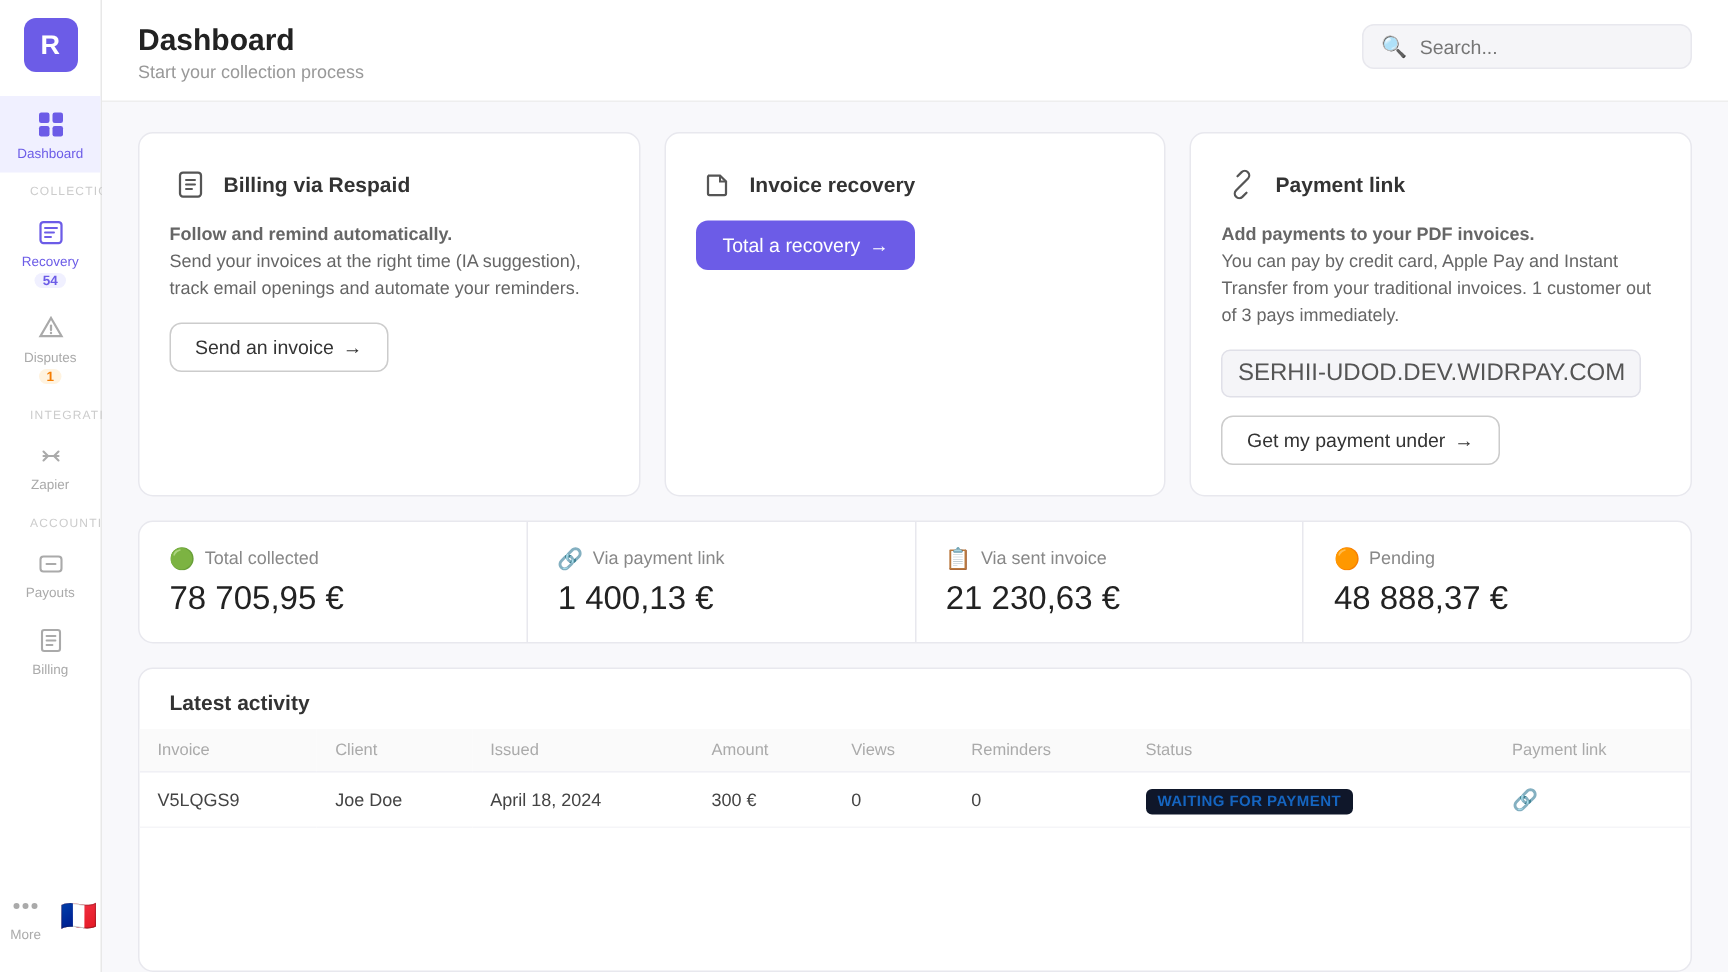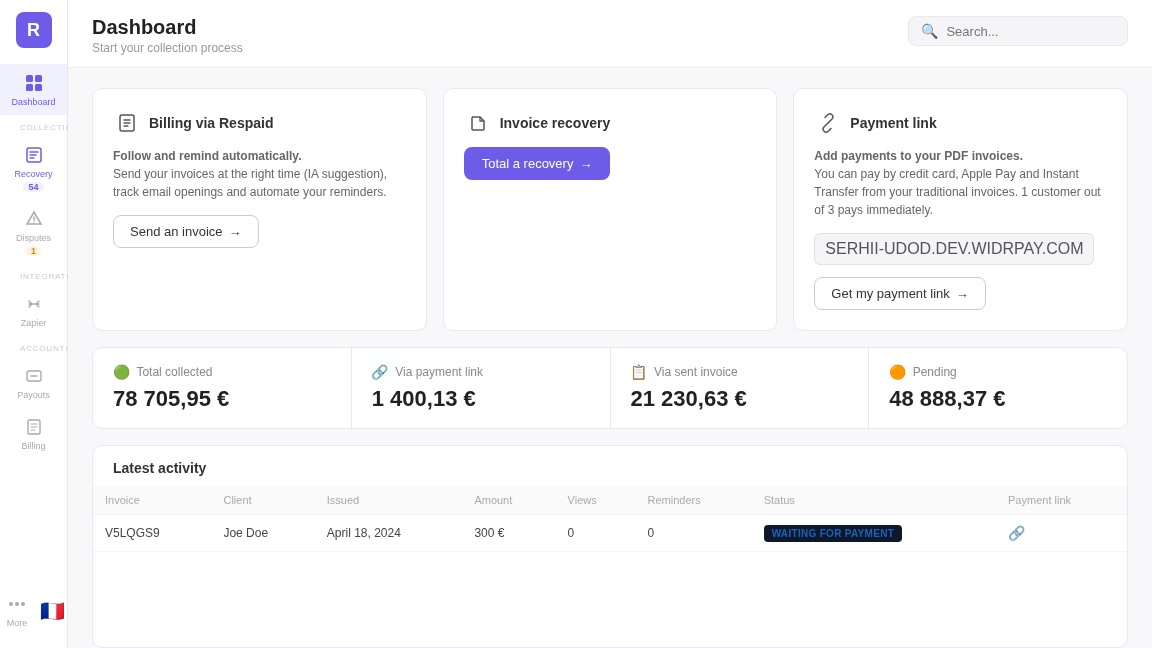--- a/index.html
+++ b/index.html
@@ -243,21 +243,21 @@
       font-size: 12px;
       color: #888;
       display: flex;
       align-items: center;
       gap: 6px;
       margin-bottom: 6px;
     }
     .stat-icon { font-size: 14px; }
     .stat-value {
       font-size: 22px;
-      font-weight: 700;
+      font-weight: 400;
       color: #222;
     }
     
     .activity-section {
       margin: 16px 24px 0;
       background: #fff;
       border: 1px solid #e8e8ee;
       border-radius: 10px;
       overflow: hidden;
       flex: 1;
@@ -457,21 +457,21 @@
             </svg>
           </div>
           <span class="card-title">Payment link</span>
         </div>
         <p class="card-desc">
           <strong>Add payments to your PDF invoices.</strong><br>
           You can pay by credit card, Apple Pay and Instant Transfer from your traditional invoices. 1 customer out of 3 pays immediately.
         </p>
         <div class="url-badge">SERHII-UDOD.DEV.WIDRPAY.COM</div><br>
         <button class="btn-outline">
-          <span>Get my payment link</span>
+          <span>Get my payment under</span>
           <span>→</span>
         </button>
       </div>
 
     </div>
 
     <div class="stats-row">
       <div class="stat-item">
         <div class="stat-label">
           <span class="stat-icon">🟢</span>

